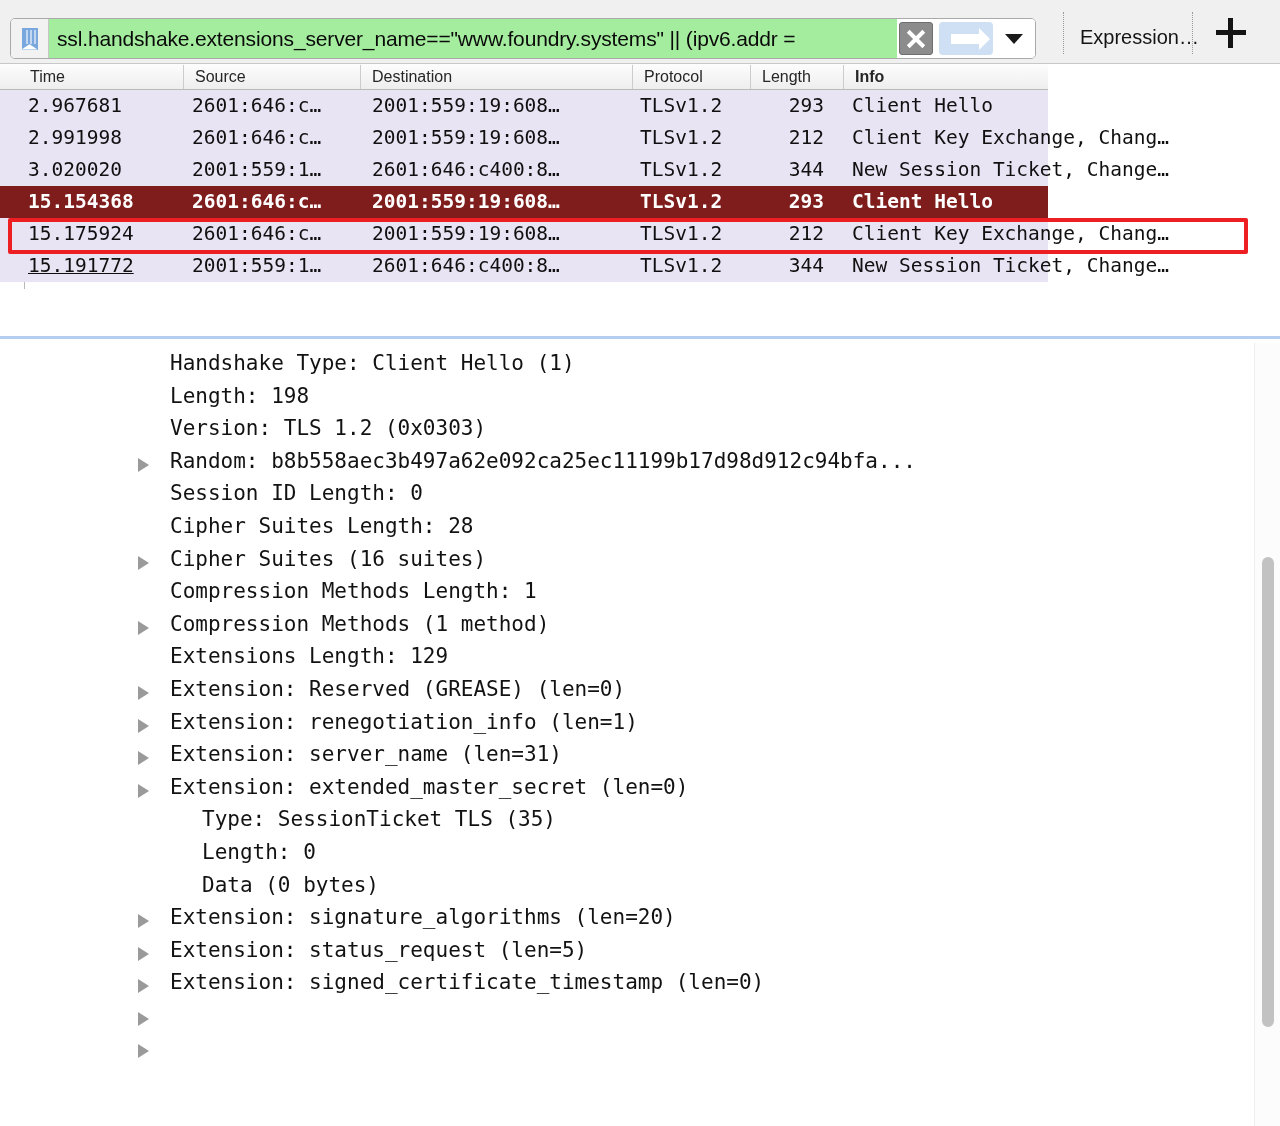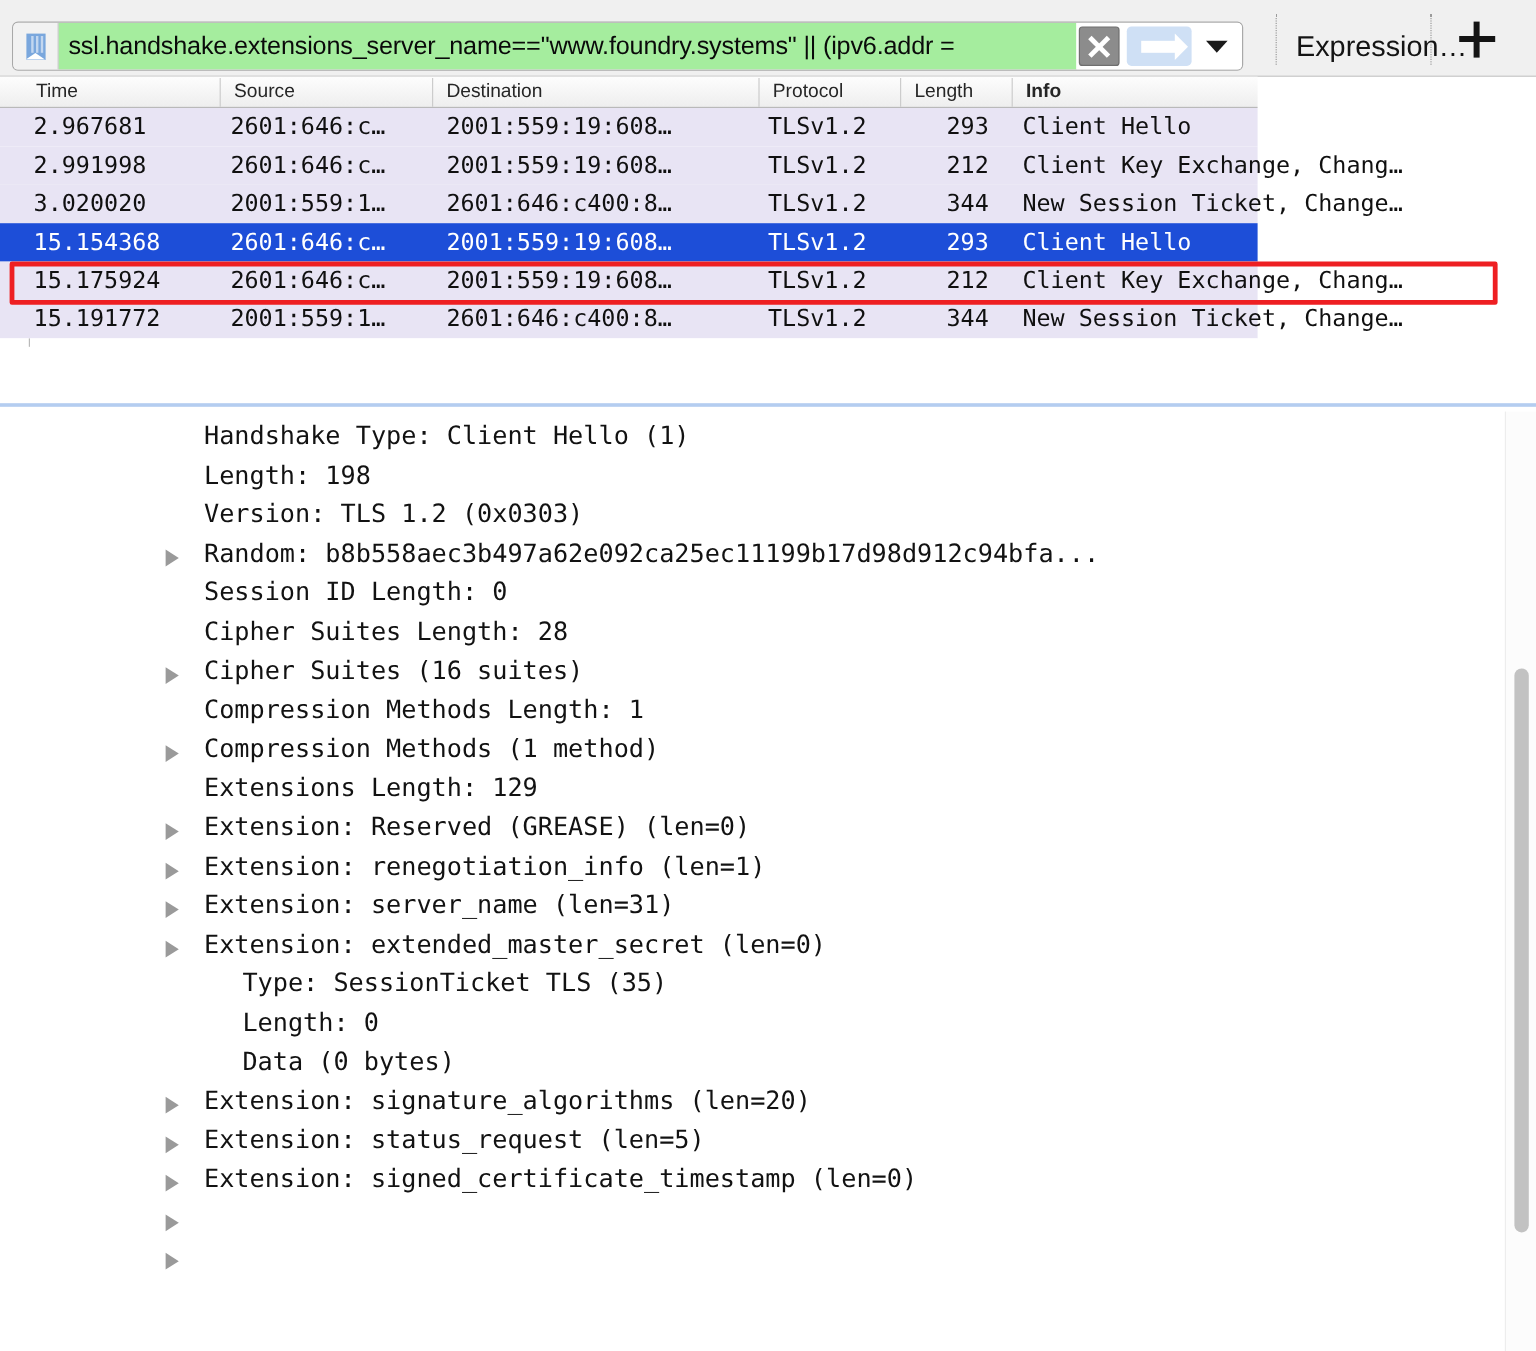--- a/index.html
+++ b/index.html
@@ -149,21 +149,21 @@
   .toolbar-sep {
     position: absolute;
     left: 1063px; top: 12px;
     width: 1px; height: 42px;
     border-left: 1px dotted #9b9b9b;
   }
 
   .expression-btn {
     position: absolute;
     left: 1080px; top: 26px;
-    font-size: 24px;
+    font-size: 20px;
     color: #141414;
     white-space: nowrap;
   }
 
   .toolbar-sep2 {
     position: absolute;
     left: 1192px; top: 12px;
     width: 1px; height: 42px;
     border-left: 1px dotted #9b9b9b;
   }
@@ -220,23 +220,23 @@
   .prow {
     height: 32px;
     background: #e8e4f4;
     position: relative;
     font-family: "DejaVu Sans Mono", monospace;
     font-size: 19.5px;
     color: #101010;
     white-space: nowrap;
   }
   .prow.selected {
-    background: #1d4ed8;
+    background: #7f1d1d;
     color: #ffffff;
-    font-weight: normal;
+    font-weight: bold;
   }
   .prow .cell {
     position: absolute;
     top: 4px;
   }
   .prow .cell.num { text-align: right; }
 
   .plist-bottom-strip {
     height: 14px;
     background: #ffffff;
@@ -410,21 +410,21 @@
       </div>
       <div class="prow">
         <span class="cell" style="left: 28px;">15.175924</span>
         <span class="cell" style="left: 192px;">2601:646:c…</span>
         <span class="cell" style="left: 372px;">2001:559:19:608…</span>
         <span class="cell" style="left: 640px;">TLSv1.2</span>
         <span class="cell num" style="left: 758px; width: 66px;">212</span>
         <span class="cell" style="left: 852px;">Client Key Exchange, Chang…</span>
       </div>
       <div class="prow">
-        <span class="cell" style="left: 28px;">15.191772</span>
+        <span class="cell" style="left: 28px; text-decoration: underline;">15.191772</span>
         <span class="cell" style="left: 192px;">2001:559:1…</span>
         <span class="cell" style="left: 372px;">2601:646:c400:8…</span>
         <span class="cell" style="left: 640px;">TLSv1.2</span>
         <span class="cell num" style="left: 758px; width: 66px;">344</span>
         <span class="cell" style="left: 852px;">New Session Ticket, Change…</span>
       </div>
     </div>
   <div class="plist-bottom-strip"></div>
   <div class="redbox-packet"></div>
 </div>

